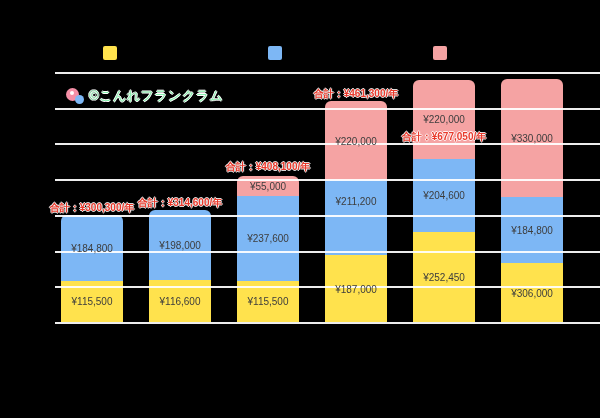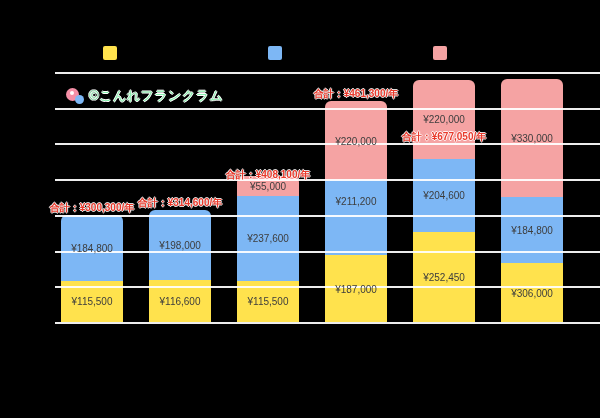--- a/index.html
+++ b/index.html
@@ -80,21 +80,21 @@
       <div class="seg-label" style="left: 180px; top: 301.179px;">¥116,600</div>
       <div class="segment" style="left: 149px; top: 209.643px; height: 70.7143px; background: rgb(125, 183, 245); border-radius: 6px 6px 0px 0px;"></div>
       <div class="seg-label" style="left: 180px; top: 245px;">¥198,000</div>
       <div class="total-label" style="left: 180px; top: 195.643px;">合計：¥314,600/年</div>
       <div class="segment" style="left: 237px; top: 280.75px; height: 41.25px; background: rgb(255, 226, 77);"></div>
       <div class="seg-label" style="left: 268px; top: 301.375px;">¥115,500</div>
       <div class="segment" style="left: 237px; top: 195.893px; height: 84.8571px; background: rgb(125, 183, 245);"></div>
       <div class="seg-label" style="left: 268px; top: 238.321px;">¥237,600</div>
       <div class="segment" style="left: 237px; top: 176.25px; height: 19.6429px; background: rgb(245, 163, 163); border-radius: 6px 6px 0px 0px;"></div>
       <div class="seg-label" style="left: 268px; top: 186.071px;">¥55,000</div>
-      <div class="total-label" style="left: 268px; top: 168px;">合計：¥408,100/年</div>
+      <div class="total-label" style="left: 268px; top: 160px;">合計：¥408,100/年</div>
       <div class="segment" style="left: 325px; top: 255.214px; height: 66.7857px; background: rgb(255, 226, 77);"></div>
       <div class="seg-label" style="left: 356px; top: 288.607px;">¥187,000</div>
       <div class="segment" style="left: 325px; top: 179.786px; height: 75.4286px; background: rgb(125, 183, 245);"></div>
       <div class="seg-label" style="left: 356px; top: 201px;">¥211,200</div>
       <div class="segment" style="left: 325px; top: 101.214px; height: 78.5714px; background: rgb(245, 163, 163); border-radius: 6px 6px 0px 0px;"></div>
       <div class="seg-label" style="left: 356px; top: 140.5px;">¥220,000</div>
       <div class="total-label" style="left: 356px; top: 87.2143px;">合計：¥461,300/年</div>
       <div class="segment" style="left: 413px; top: 231.839px; height: 90.1607px; background: rgb(255, 226, 77);"></div>
       <div class="seg-label" style="left: 444px; top: 276.92px;">¥252,450</div>
       <div class="segment" style="left: 413px; top: 158.768px; height: 73.0714px; background: rgb(125, 183, 245);"></div>

